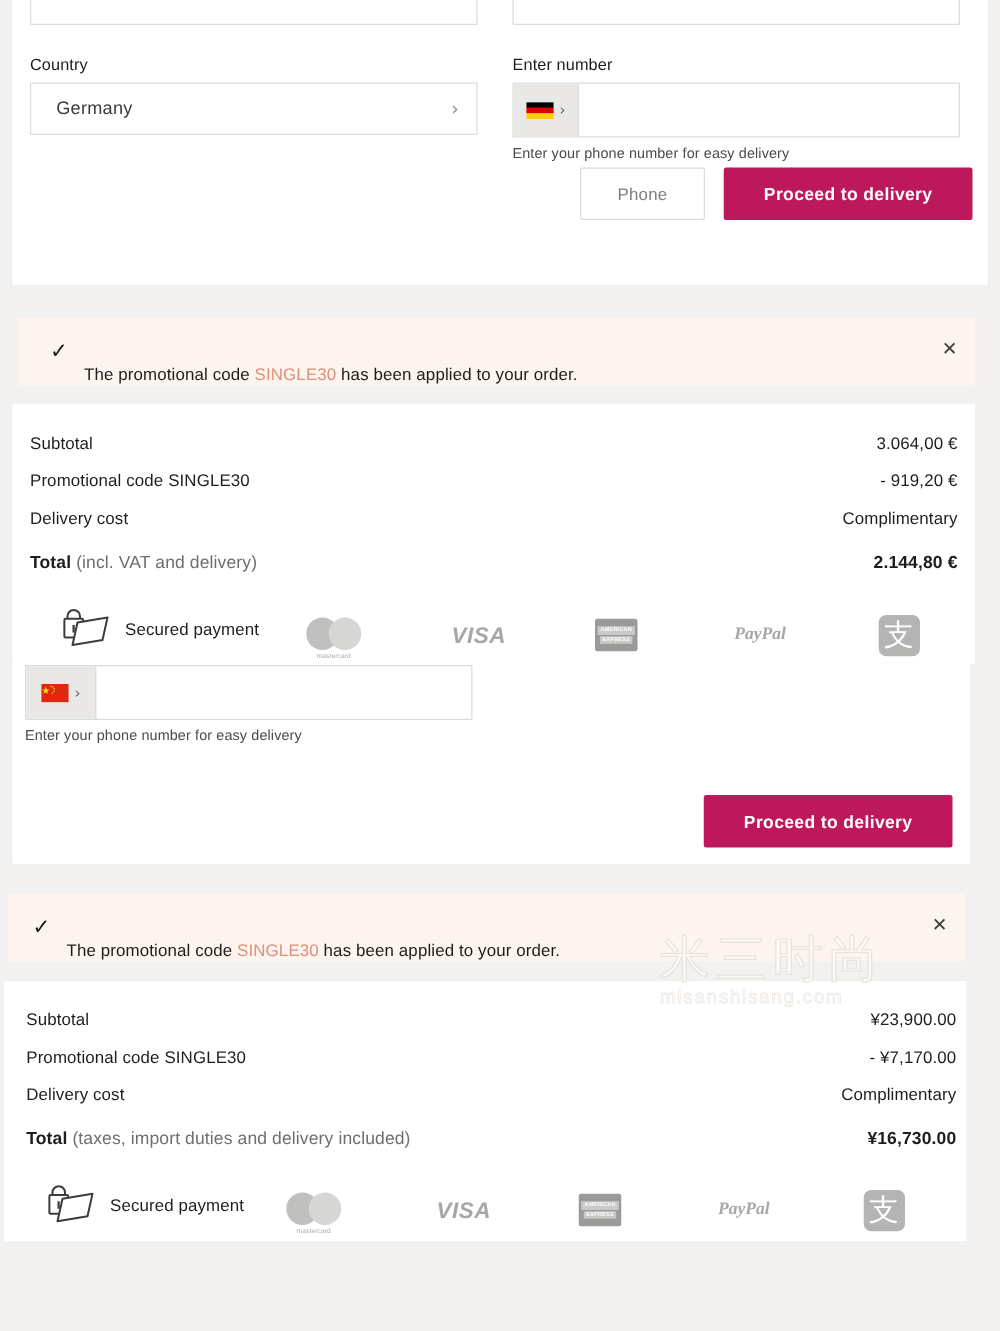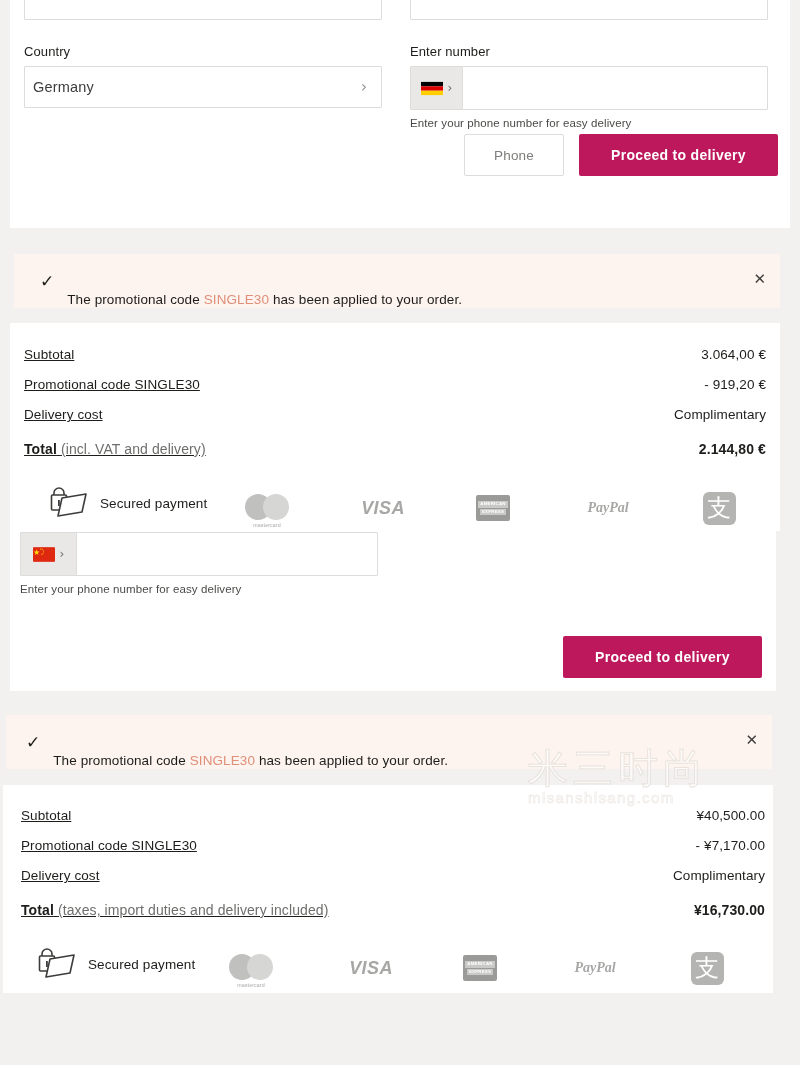--- a/index.html
+++ b/index.html
@@ -48,21 +48,21 @@
     background: #fff;
     border-radius: 1px;
   }
 
   .select-box {
     width: 358px; height: 42px;
     border: 1px solid #dcdcda;
     background: #fff;
     border-radius: 1px;
     display: flex; align-items: center;
-    padding: 0 14px 0 8px;
+    padding: 0 14px 0 20px;
     justify-content: space-between;
     cursor: pointer;
   }
   .select-box .val {
     font-size: 14.5px;
     color: #3c3c3b;
     letter-spacing: .2px;
   }
   .chev {
     font-size: 15px;
@@ -162,21 +162,21 @@
   
   .sum-row {
     position: absolute;
     display: flex;
     justify-content: space-between;
     align-items: baseline;
     font-size: 13.5px;
     color: #1d1d1b;
     letter-spacing: .1px;
   }
-  .sum-row .lbl { white-space: nowrap; text-decoration: underline; }
+  .sum-row .lbl { white-space: nowrap; }
   .sum-row .amt { white-space: nowrap; }
   .total-lbl-strong { font-weight: bold; }
   .total-lbl-note { color: #6e6e6c; font-weight: normal; }
   .total-amt { font-weight: bold; }
 
   
   .pay-strip { position: absolute; display: flex; align-items: center; }
   .secured-label {
     font-size: 13.5px;
     color: #1d1d1b;
@@ -417,21 +417,21 @@
       <span class="promo-code-hl">SINGLE30</span>
       <span>has been applied to your order.</span>
     </span>
     <button class="promo-close" style="right:14px; top:18px;">✕</button>
   </div>
 
   <div class="card" style="left:3px; top:785px; width:770px; height:208px;">
 
     <div class="sum-row" style="left:18px; top:23px; width:744px;">
       <span class="lbl">Subtotal</span>
-      <span class="amt">¥40,500.00</span>
+      <span class="amt">¥23,900.00</span>
     </div>
 
     <div class="sum-row" style="left:18px; top:53px; width:744px;">
       <span class="lbl">Promotional code SINGLE30</span>
       <span class="amt">- ¥7,170.00</span>
     </div>
 
     <div class="sum-row" style="left:18px; top:83px; width:744px;">
       <span class="lbl">Delivery cost</span>
       <span class="amt">Complimentary</span>

